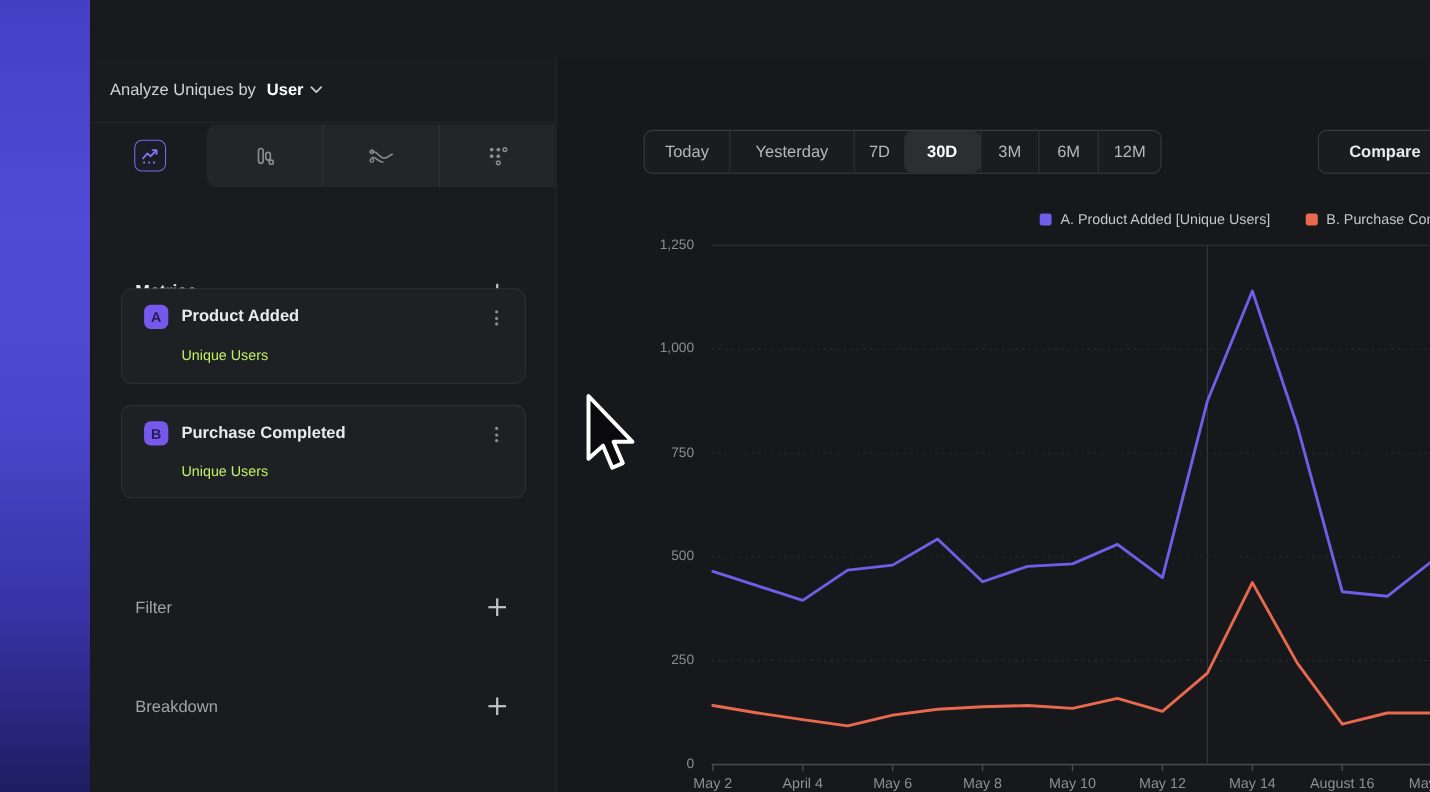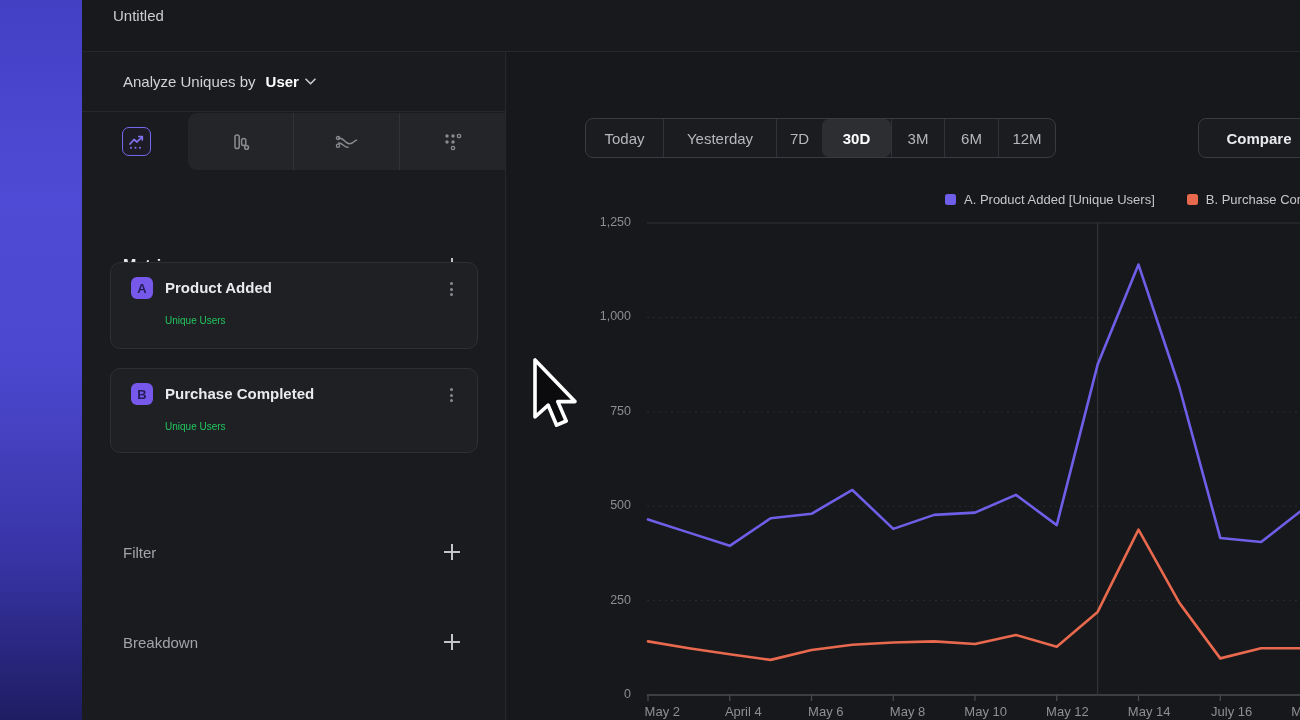--- a/index.html
+++ b/index.html
@@ -17,21 +17,21 @@
   .topbar { position:absolute; left:0; top:0; right:0; height:52px; background:#18191c;
             border-bottom:1px solid #27282c; }
   .topbar .title { position:absolute; left:31px; top:7px; font-size:15px; color:#cbccd0; }
 
   
   .sidebar { position:absolute; left:0; top:52px; bottom:0; width:424px;
              background:#1a1b1e; border-right:1px solid #26272b; }
 
   .analyze-row { position:absolute; left:0; top:0; right:0; height:60px;
                  border-bottom:1px solid #26272b; display:flex; align-items:center;
-                 padding-left:41px; gap:10px; }
+                 padding-left:18px; gap:10px; }
   .analyze-label { font-size:15px; color:#d2d3d6; }
   .analyze-value { font-size:15px; font-weight:700; color:#ffffff; display:flex; align-items:center; gap:6px; cursor:pointer; }
 
   .tabs-row { position:absolute; left:0; top:61px; right:0; height:57px; }
   .tab-selected { position:absolute; left:40px; top:14px; width:29px; height:29px;
                   border:1.5px solid #7668ec; border-radius:7px; display:flex;
                   align-items:center; justify-content:center; background:#1c1b26; }
   .tab-strip { position:absolute; left:106px; top:0; right:0; height:57px; background:#242528;
                border-radius:9px 0 0 9px; display:flex; }
   .tab-cell { flex:1; display:flex; align-items:center; justify-content:center; cursor:pointer; }
@@ -50,21 +50,21 @@
   .plus-btn::after  { left:1px; top:8px; width:16px; height:1.6px; }
 
   .metric-card { position:absolute; left:28px; width:368px; background:#1f2024;
                  border:1px solid #2e2f34; border-radius:10px; }
   .card-a { top:210px; height:87px; }
   .card-b { top:316px; height:85px; }
   .metric-badge { position:absolute; left:20px; top:14px; width:22px; height:22px;
                   border-radius:6px; background:#7659ea; color:#241c55; font-size:13px;
                   font-weight:700; display:flex; align-items:center; justify-content:center; }
   .metric-title { position:absolute; left:54px; top:16px; font-size:15px; font-weight:600; color:#e9eaec; }
-  .metric-sub   { position:absolute; left:54px; top:52px; font-size:10px; color:#22c55e; }
+  .metric-sub   { position:absolute; left:54px; top:52px; font-size:13px; color:#bef264; }
   .kebab { position:absolute; right:18px; top:16px; width:16px; height:20px; display:flex;
            flex-direction:column; align-items:center; justify-content:center; gap:2.5px; cursor:pointer; }
   .kebab i { width:3px; height:3px; border-radius:50%; background:#8a8b90; }
 
   
   .main { position:absolute; left:425px; top:52px; right:0; bottom:0; background:#17181b; }
 
   .range-bar { position:absolute; left:78px; top:66px; height:40px; display:flex;
                border:1px solid #3a3b40; border-radius:8px; background:#1b1c1f; }
   .range-btn { display:flex; align-items:center; justify-content:center; gap:9px;
@@ -81,35 +81,32 @@
             gap:32px; white-space:nowrap; overflow:hidden; align-items:center; }
   .legend-item { display:flex; align-items:center; gap:8px; }
   .legend-swatch { width:11px; height:11px; border-radius:2.5px; flex:0 0 auto; }
   .legend-label { font-size:13px; color:#c6c7cb; }
 
   #plot { position:absolute; left:140px; top:170px; width:655px; height:480px; overflow:visible; }
   #y-labels { position:absolute; left:54px; top:170px; width:70px; }
   #y-labels div { position:absolute; right:0; width:70px; text-align:right;
                   font-size:12.5px; color:#8c8d92; }
   #x-labels { position:absolute; left:140px; top:652px; width:660px; }
-  #x-labels div { position:absolute; width:64px; text-align:right; font-size:13px; color:#8e8f94; }
+  #x-labels div { position:absolute; width:64px; text-align:center; font-size:13px; color:#8e8f94; }
 
   
   .cursor { position:absolute; left:531px; top:358px; width:50px; height:78px; z-index:50; pointer-events:none; }
 </style>
 </head>
 <body>
 
 <div class="gradient-strip"></div>
 
 <div class="app">
 
-  <div class="topbar">
-    <div class="title">Untitled</div>
-  </div>
 
   <div class="sidebar">
 
     <div class="analyze-row">
       <span class="analyze-label">Analyze Uniques by</span>
       <span class="analyze-value">
         <span>User</span>
         <svg width="11" height="7" viewBox="0 0 11 7" fill="none">
           <path d="M1 1.2 L5.5 5.8 L10 1.2" stroke="#c9cacd" stroke-width="1.6" stroke-linecap="round" stroke-linejoin="round"></path>
         </svg>
@@ -262,21 +259,21 @@
         <polyline points="1,419.3808 41.875,426.1776 82.75,432.2192 123.625,437.8832 164.5,428.0656 205.375,422.7792 246.25,420.5136 287.125,419.3808 328,422.024 368.875,412.9616 409.75,424.6672 450.625,389.928 491.5,307.6112 532.375,380.8656 573.25,436.3728 614.125,426.1776 655,426.1776" fill="none" stroke="#e8694e" stroke-width="2.6" stroke-linejoin="round" stroke-linecap="round"></polyline>
       </svg>
     <div id="x-labels">
         <div style="left: -31px;">May 2</div>
         <div style="left: 50.75px;">April 4</div>
         <div style="left: 132.5px;">May 6</div>
         <div style="left: 214.25px;">May 8</div>
         <div style="left: 296px;">May 10</div>
         <div style="left: 377.75px;">May 12</div>
         <div style="left: 459.5px;">May 14</div>
-        <div style="left: 541.25px;">July 16</div>
+        <div style="left: 541.25px;">August 16</div>
         <div style="left: 623px;">May 18</div>
       </div>
 
   </div>
 </div>
 
 <svg class="cursor" viewBox="0 0 25 39">
   <path d="M2 1 L2 29.5 L8.6 23.6 L12.8 33.6 L17.6 31.5 L13.4 21.8 L22 21.8 Z" fill="#0b0b0d" stroke="#ffffff" stroke-width="1.8" stroke-linejoin="round"></path>
 </svg>
 

